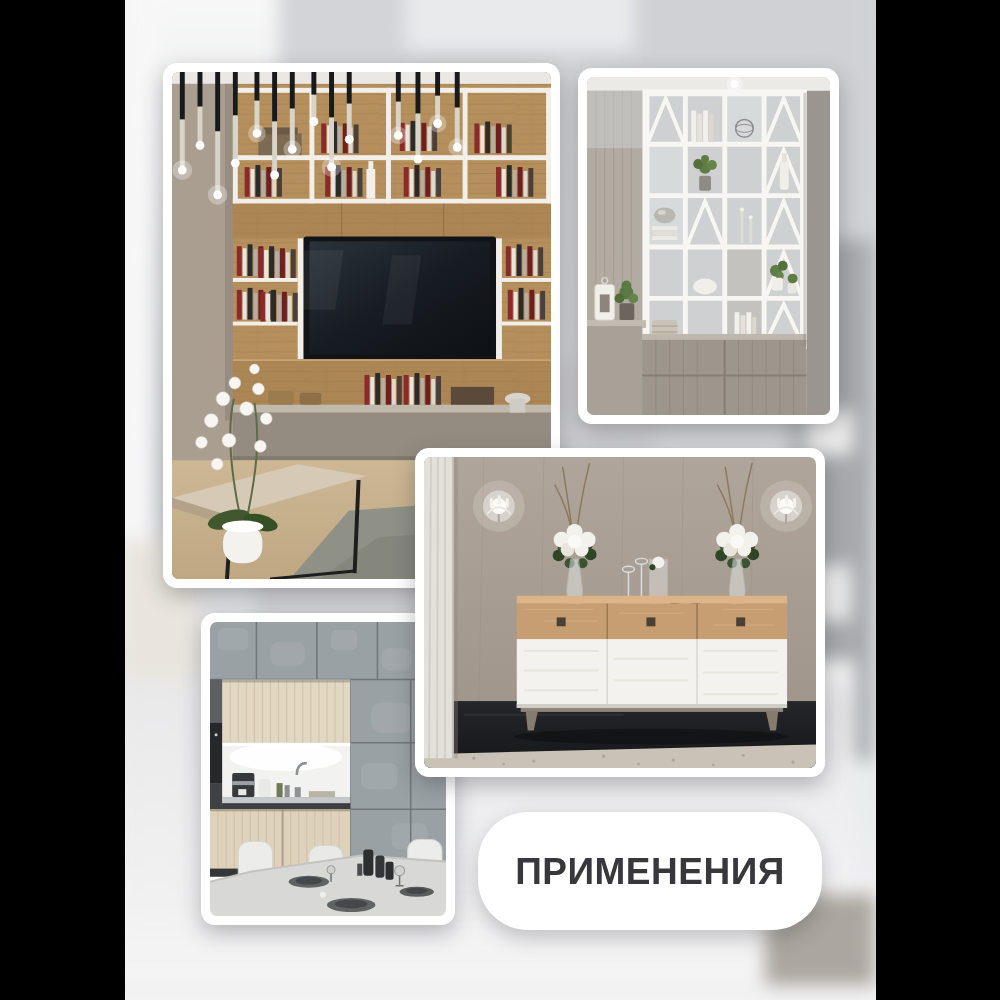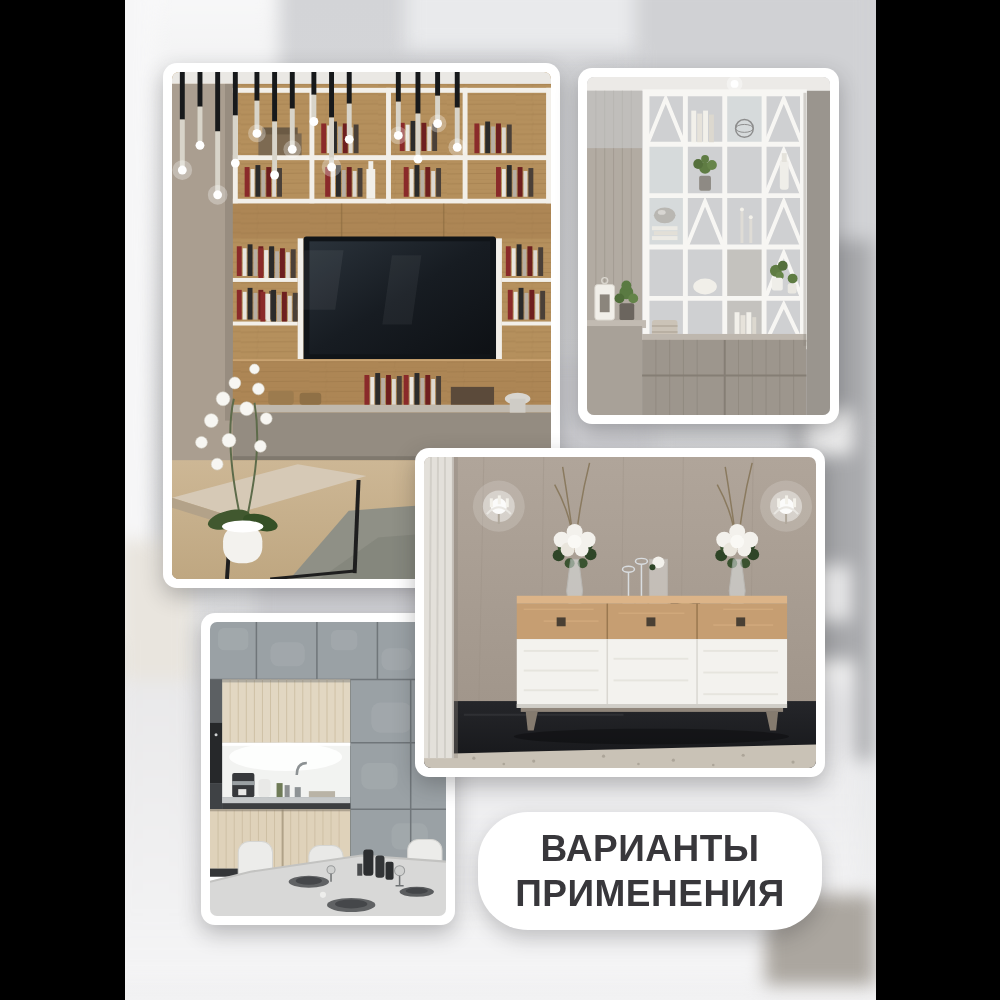--- a/index.html
+++ b/index.html
@@ -626,17 +626,16 @@
       <rect x="93" y="251" width="271" height="4" fill="#cfcdc7"></rect>
       <rect x="97" y="255" width="263" height="4" fill="#8f857a"></rect>
       <ellipse cx="228" cy="284" rx="138" ry="8" fill="#000000" opacity=".3"></ellipse>
       <polygon points="102,259 114,259 110,278 104,278" fill="#857b6f"></polygon>
       <polygon points="343,259 355,259 353,278 347,278" fill="#857b6f"></polygon>
     </svg>
     </div>
   </figure>
 
   <div class="badge">
-    <span>ВАРИАНТЫ</span>
     <span>ПРИМЕНЕНИЯ</span>
   </div>
 
 </div>
 
 </body></html>

